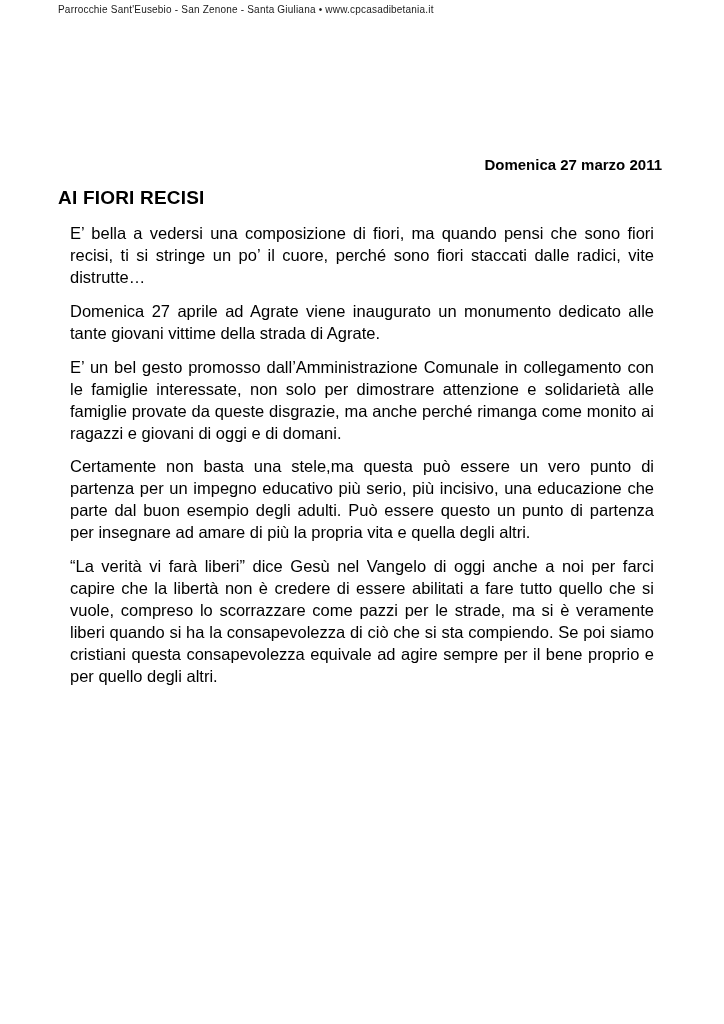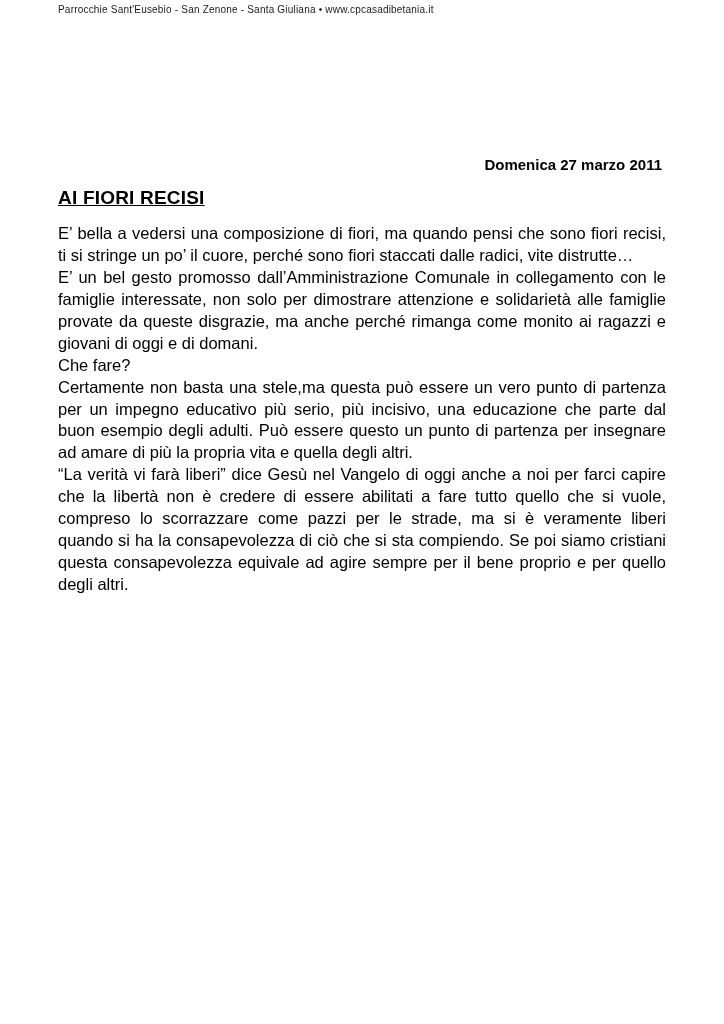--- a/index.html
+++ b/index.html
@@ -55,50 +55,49 @@
     margin-bottom: 14px;
     padding-right: 4px;
   }
 
   
   .article-title {
     font-size: 19px;
     font-weight: bold;
     margin: 8px 0 14px 0;
     letter-spacing: 0.2px;
-    text-decoration: underline;
   }
 
   
   .article-body {
     font-size: 16.5px;
     line-height: 1.33;
     text-align: justify;
   }
   .article-body p {
-    margin: 0;
+    margin: 12px;
     text-align: justify;
   }
   .quote-italic {
   }
 </style>
 </head>
 <body>
 
 <div class="page">
 
   <div class="masthead">
     <div class="masthead-sub">Parrocchie Sant'Eusebio - San Zenone - Santa Giuliana • www.cpcasadibetania.it</div>
   </div>
 
   <div class="date-line">Domenica 27 marzo 2011</div>
 
   <h1 class="article-title">AI FIORI RECISI</h1>
 
   <div class="article-body">
     <p>E’ bella a vedersi una composizione di fiori, ma quando pensi che sono fiori recisi, ti si stringe un po’ il cuore, perché sono fiori staccati dalle radici, vite distrutte…</p>
+    <p>Domenica 27 aprile ad Agrate viene inaugurato un monumento dedicato alle tante giovani vittime della strada di Agrate.</p>
     <p>E’ un bel gesto promosso dall’Amministrazione Comunale in collegamento con le famiglie interessate, non solo per dimostrare attenzione e solidarietà alle famiglie provate da queste disgrazie, ma anche perché rimanga come monito ai ragazzi e giovani di oggi e di domani.</p>
-    <p>Che fare?</p>
     <p>Certamente non basta una stele,ma questa può essere un vero punto di partenza per un impegno educativo più serio, più incisivo, una educazione che parte dal buon esempio degli adulti. Può essere questo un punto di partenza per insegnare ad amare di più la propria vita e quella degli altri.</p>
     <p><span class="quote-italic">“La verità vi farà liberi”</span><span> dice Gesù nel Vangelo di oggi anche a noi per farci capire che la libertà non è credere di essere abilitati a fare tutto quello che si vuole, compreso lo scorrazzare come pazzi per le strade, ma si è veramente liberi quando si ha la consapevolezza di ciò che si sta compiendo. Se poi siamo cristiani questa consapevolezza equivale ad agire sempre per il bene proprio e per quello degli altri.</span></p>
   </div>
 
 </div>
 
 </body></html>

